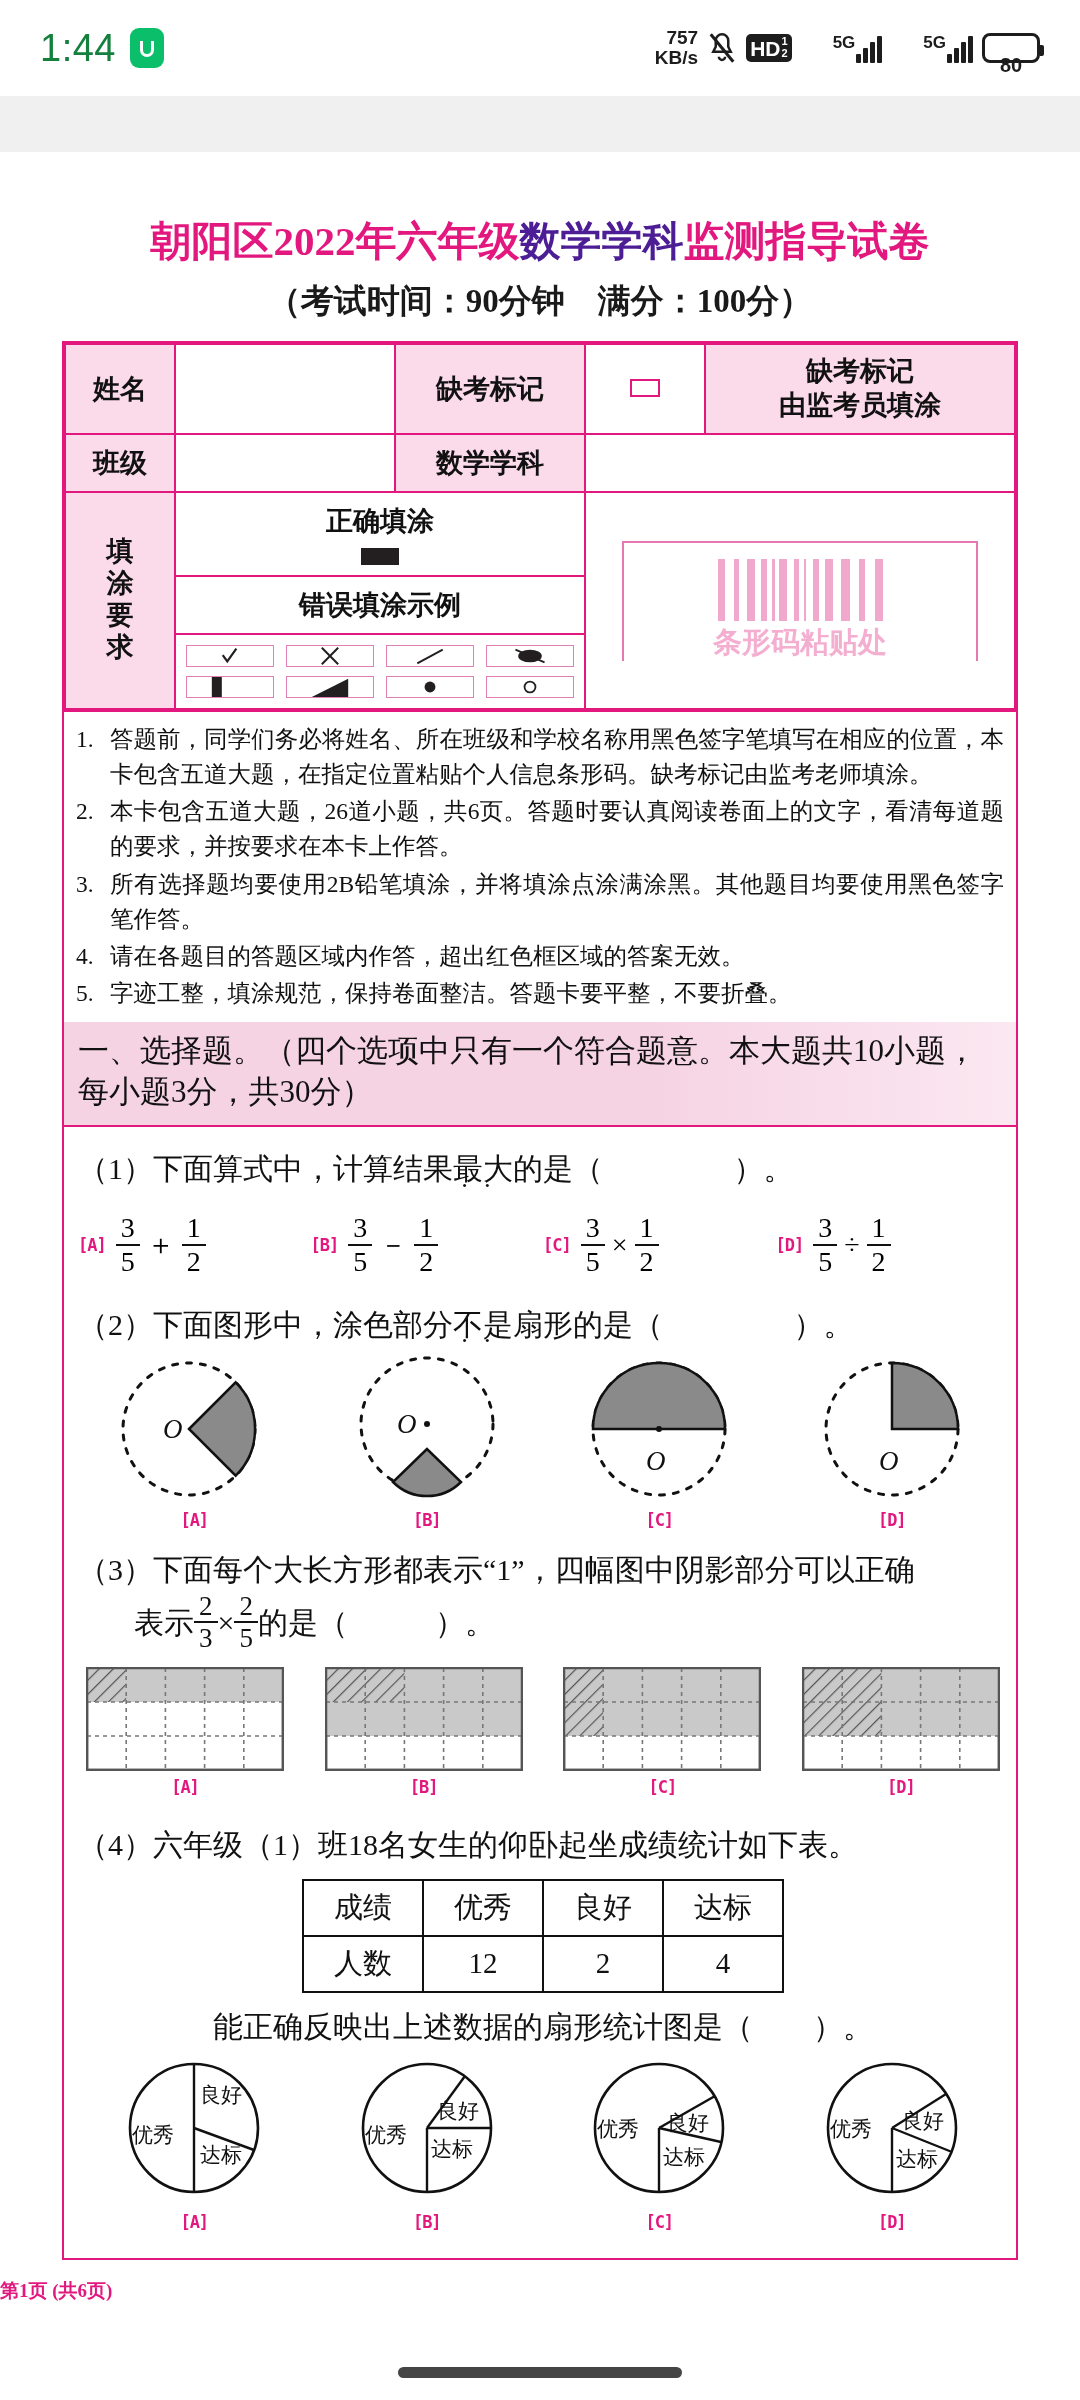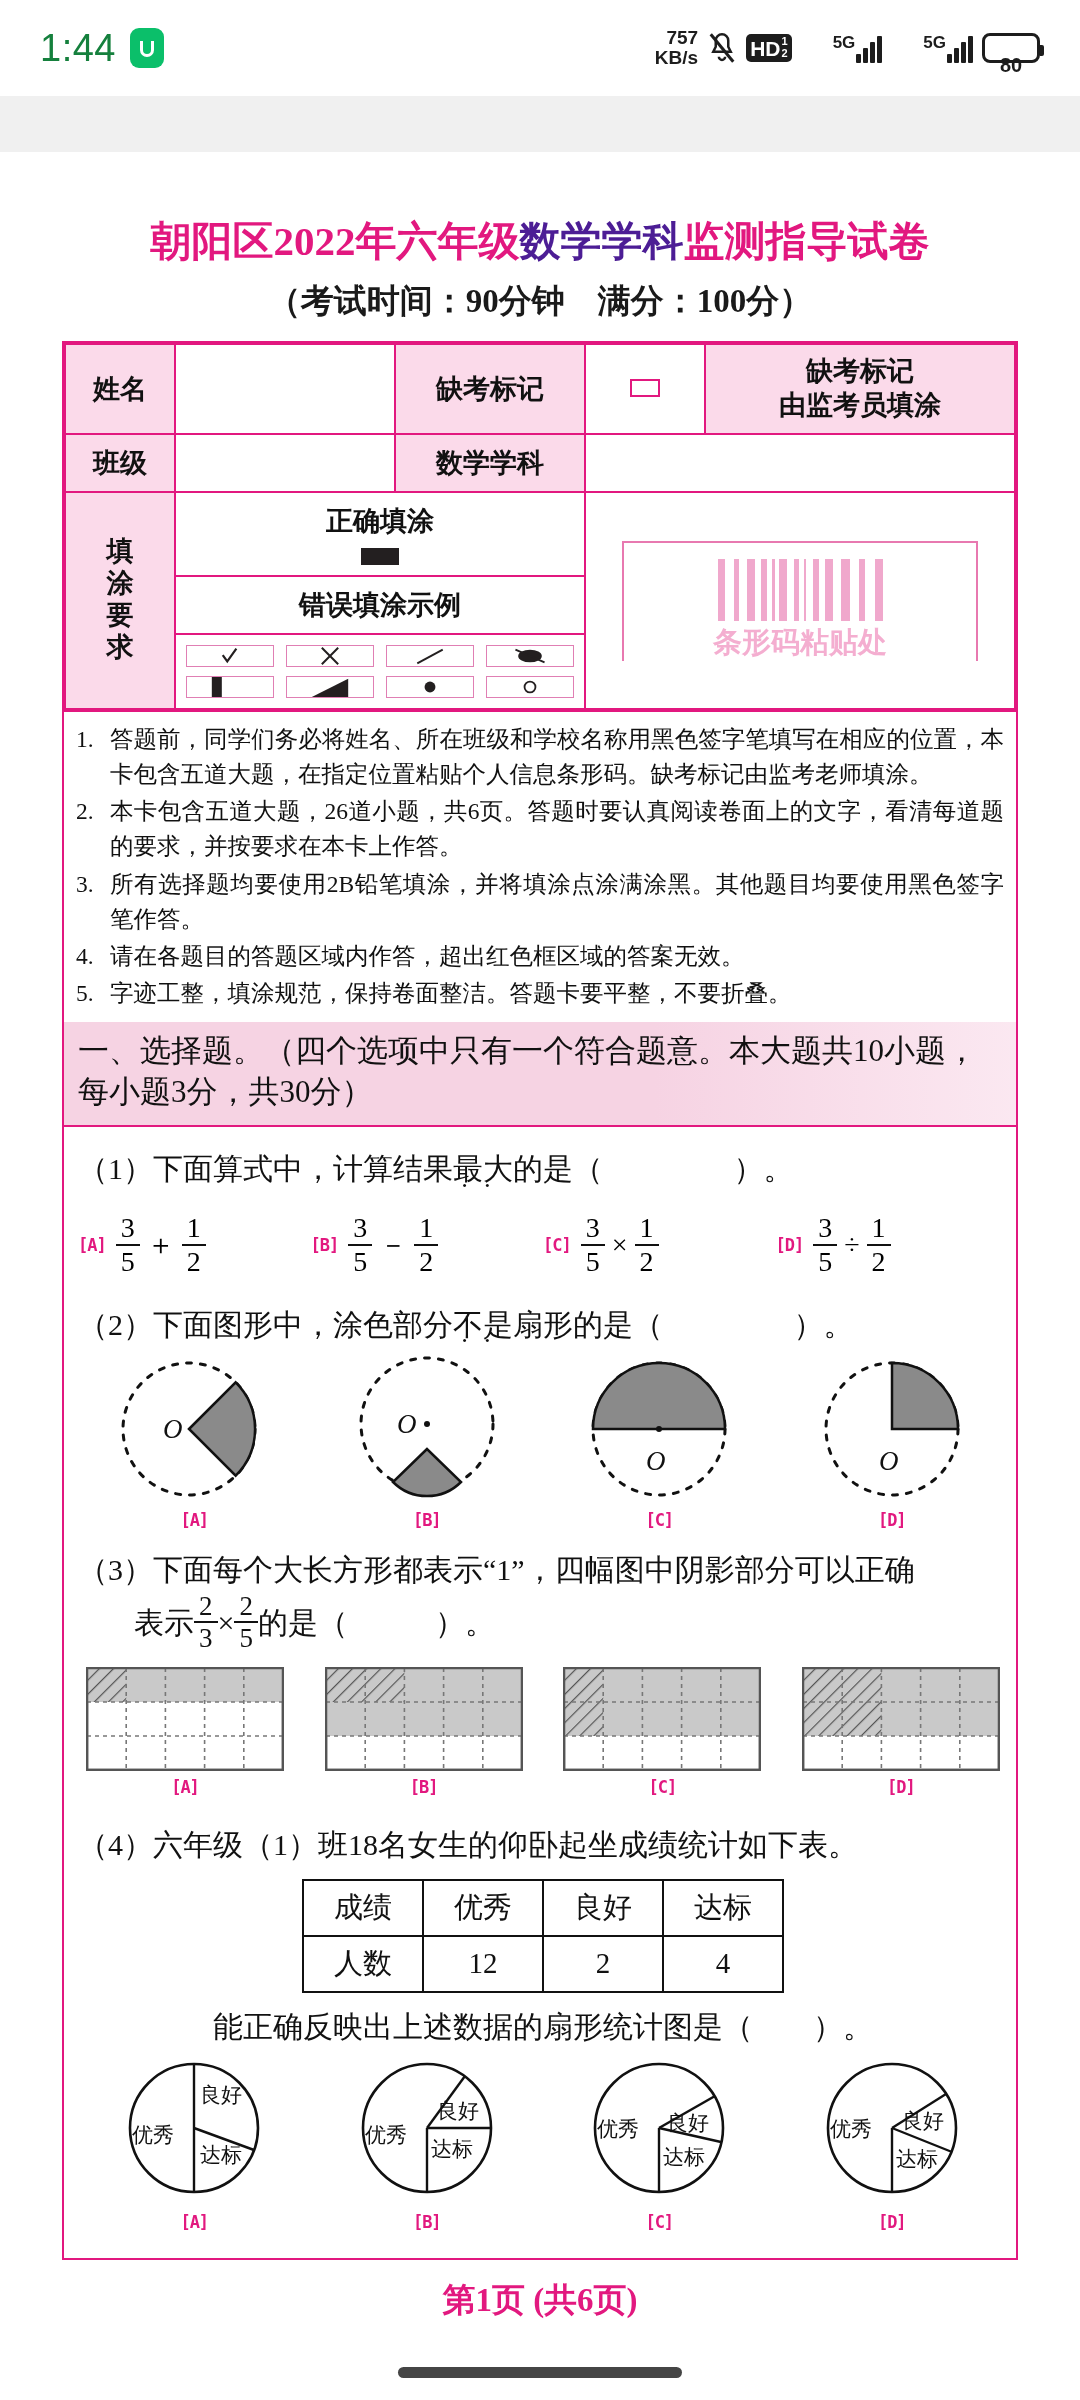--- a/index.html
+++ b/index.html
@@ -145,21 +145,21 @@
   
   table.stat { border-collapse: collapse; margin: 12px auto 0 auto; }
   table.stat td {
     border: 2px solid #111; font-size: 29px; padding: 7px 30px; text-align: center;
     font-family: "Liberation Serif", serif; color: #111;
   }
   .q4-sub { text-align: center; font-size: 30px; margin-top: 14px; font-family: "Liberation Serif", serif; color:#111;}
   .pie-row { display: flex; justify-content: space-around; margin-top: 8px; }
   .pie-item { text-align: center; }
 
-  .page-foot { text-align: center; color: #e2187f; font-size: 33px; font-weight: bold; margin-top: 18px; font-family: "Liberation Serif", serif;}
+  .page-foot { color: #e2187f; font-size: 19px; font-weight: bold; margin-top: 18px; font-family: "Liberation Serif", serif;}
 
   .gesture-bar {
     position: absolute; bottom: 22px; left: 50%; transform: translateX(-50%);
     width: 284px; height: 11px; border-radius: 8px; background: #454545;
   }
 </style>
 </head>
 <body>
 
 <div class="statusbar">

